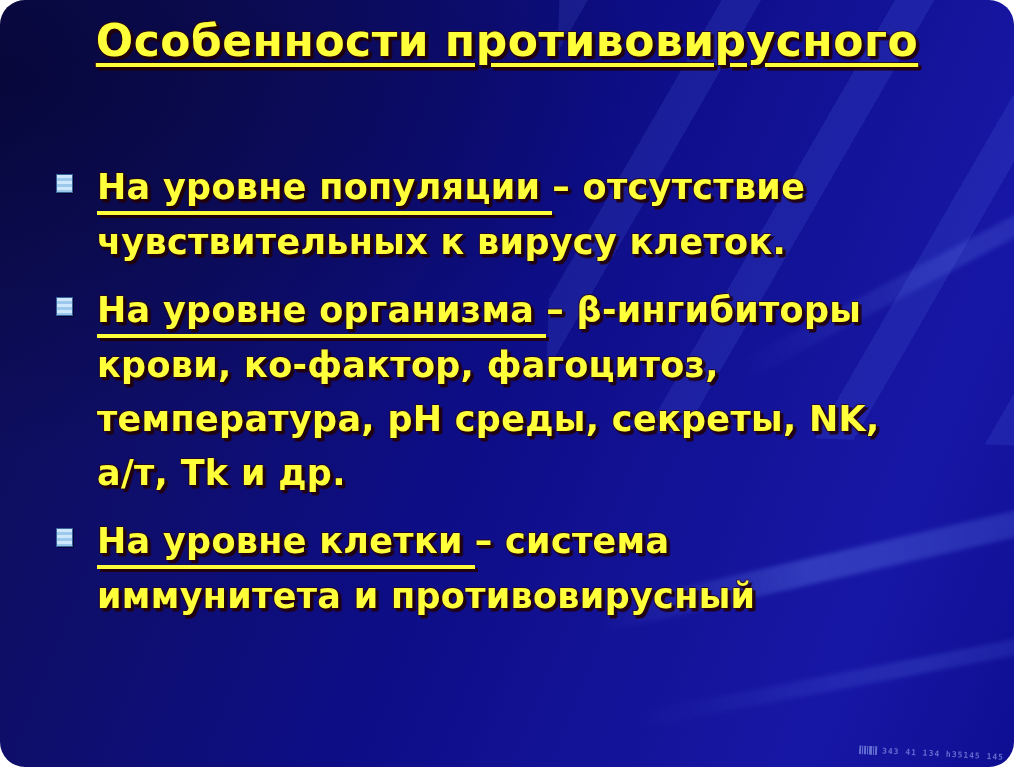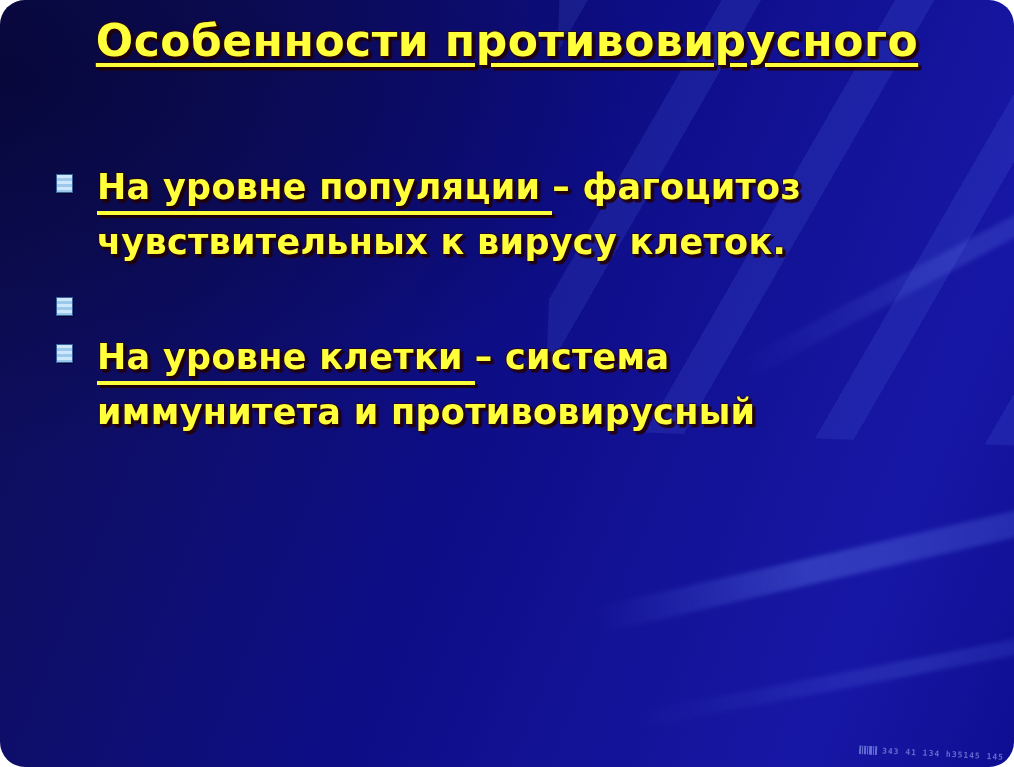--- a/index.html
+++ b/index.html
@@ -88,27 +88,33 @@
 
   <h1 class="title">
     <span class="t-line">Особенности противовирусного</span><br>
   </h1>
 
   <div class="bullets">
 
     <div class="bullet">
       <span class="marker"></span>
       <div class="btext">
-        <div class="line"><span class="lead">На уровне популяции</span><span>– фагоцитоз</span></div>
+        <div class="line"><span class="lead">На уровне популяции</span><span>– отсутствие</span></div>
         <div class="line">чувствительных к вирусу клеток.</div>
       </div>
     </div>
 
     <div class="bullet">
       <span class="marker"></span>
+      <div class="btext">
+        <div class="line"><span class="lead">На уровне организма</span><span>– β-ингибиторы</span></div>
+        <div class="line">крови, ко-фактор, фагоцитоз,</div>
+        <div class="line">температура, pH среды, секреты, NK,</div>
+        <div class="line">а/т, Тk и др.</div>
+      </div>
     </div>
 
     <div class="bullet">
       <span class="marker"></span>
       <div class="btext">
         <div class="line"><span class="lead">На уровне клетки</span><span>– система</span></div>
         <div class="line">иммунитета и противовирусный</div>
       </div>
     </div>
 

